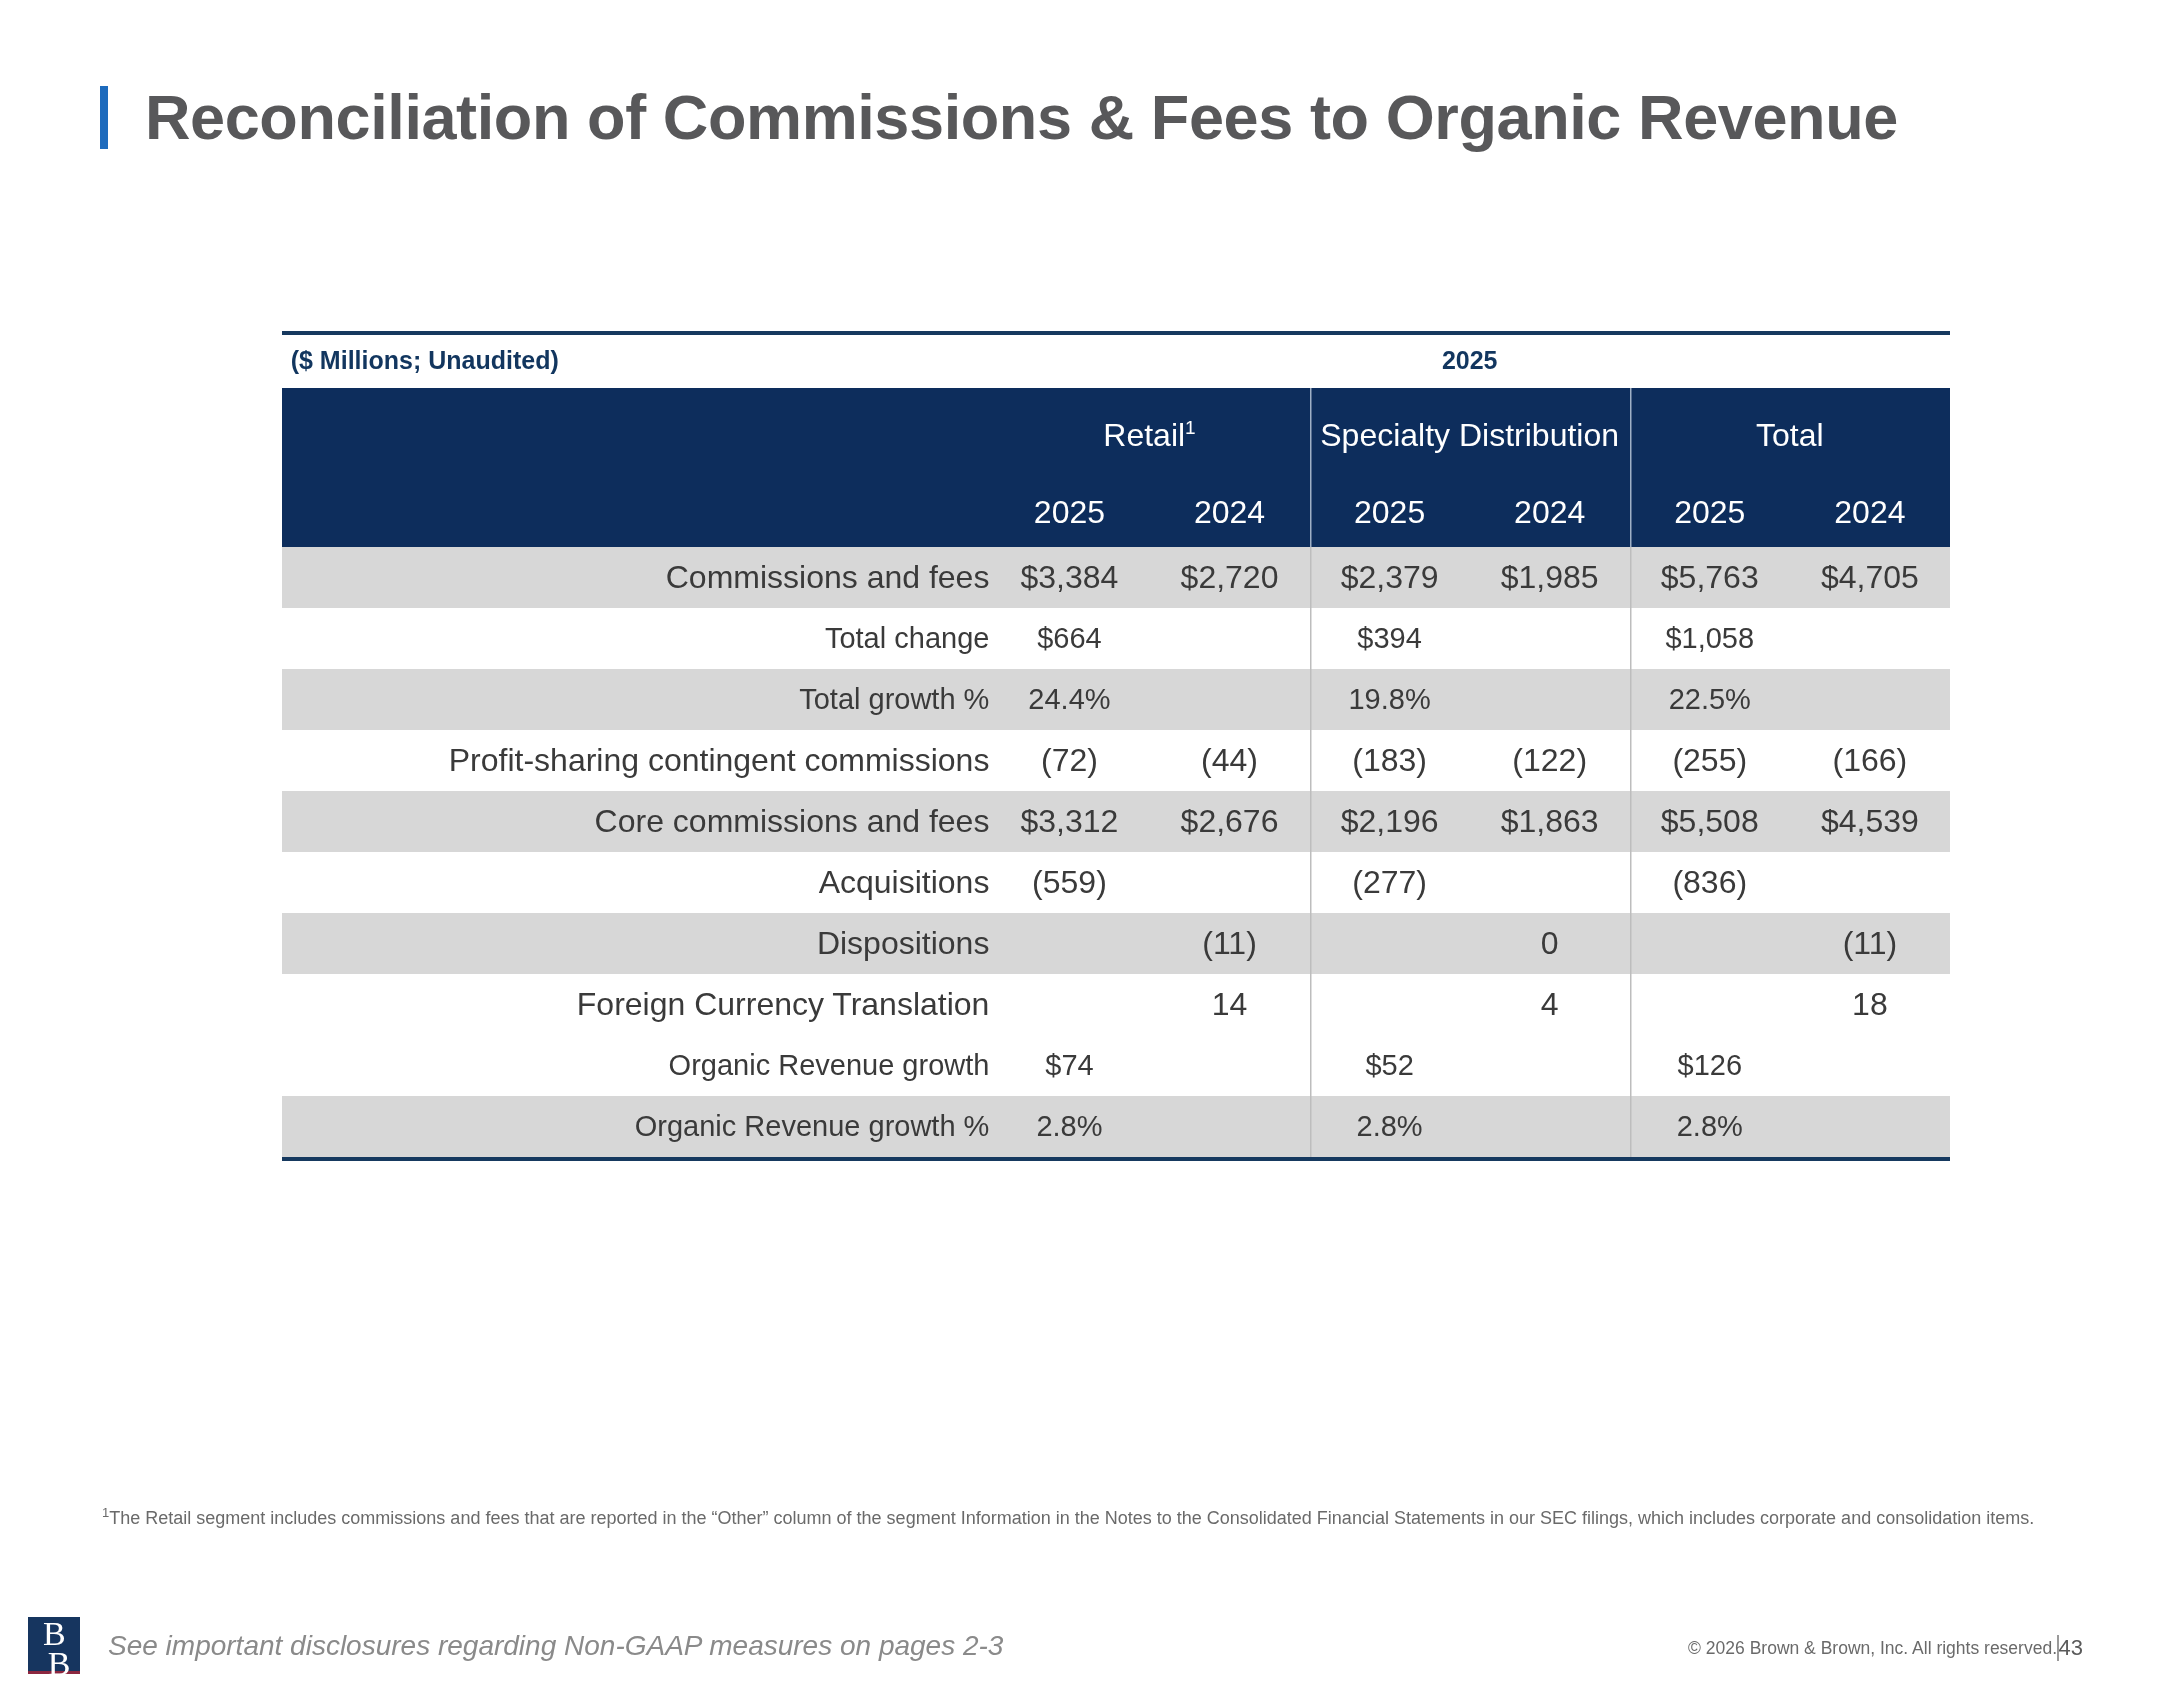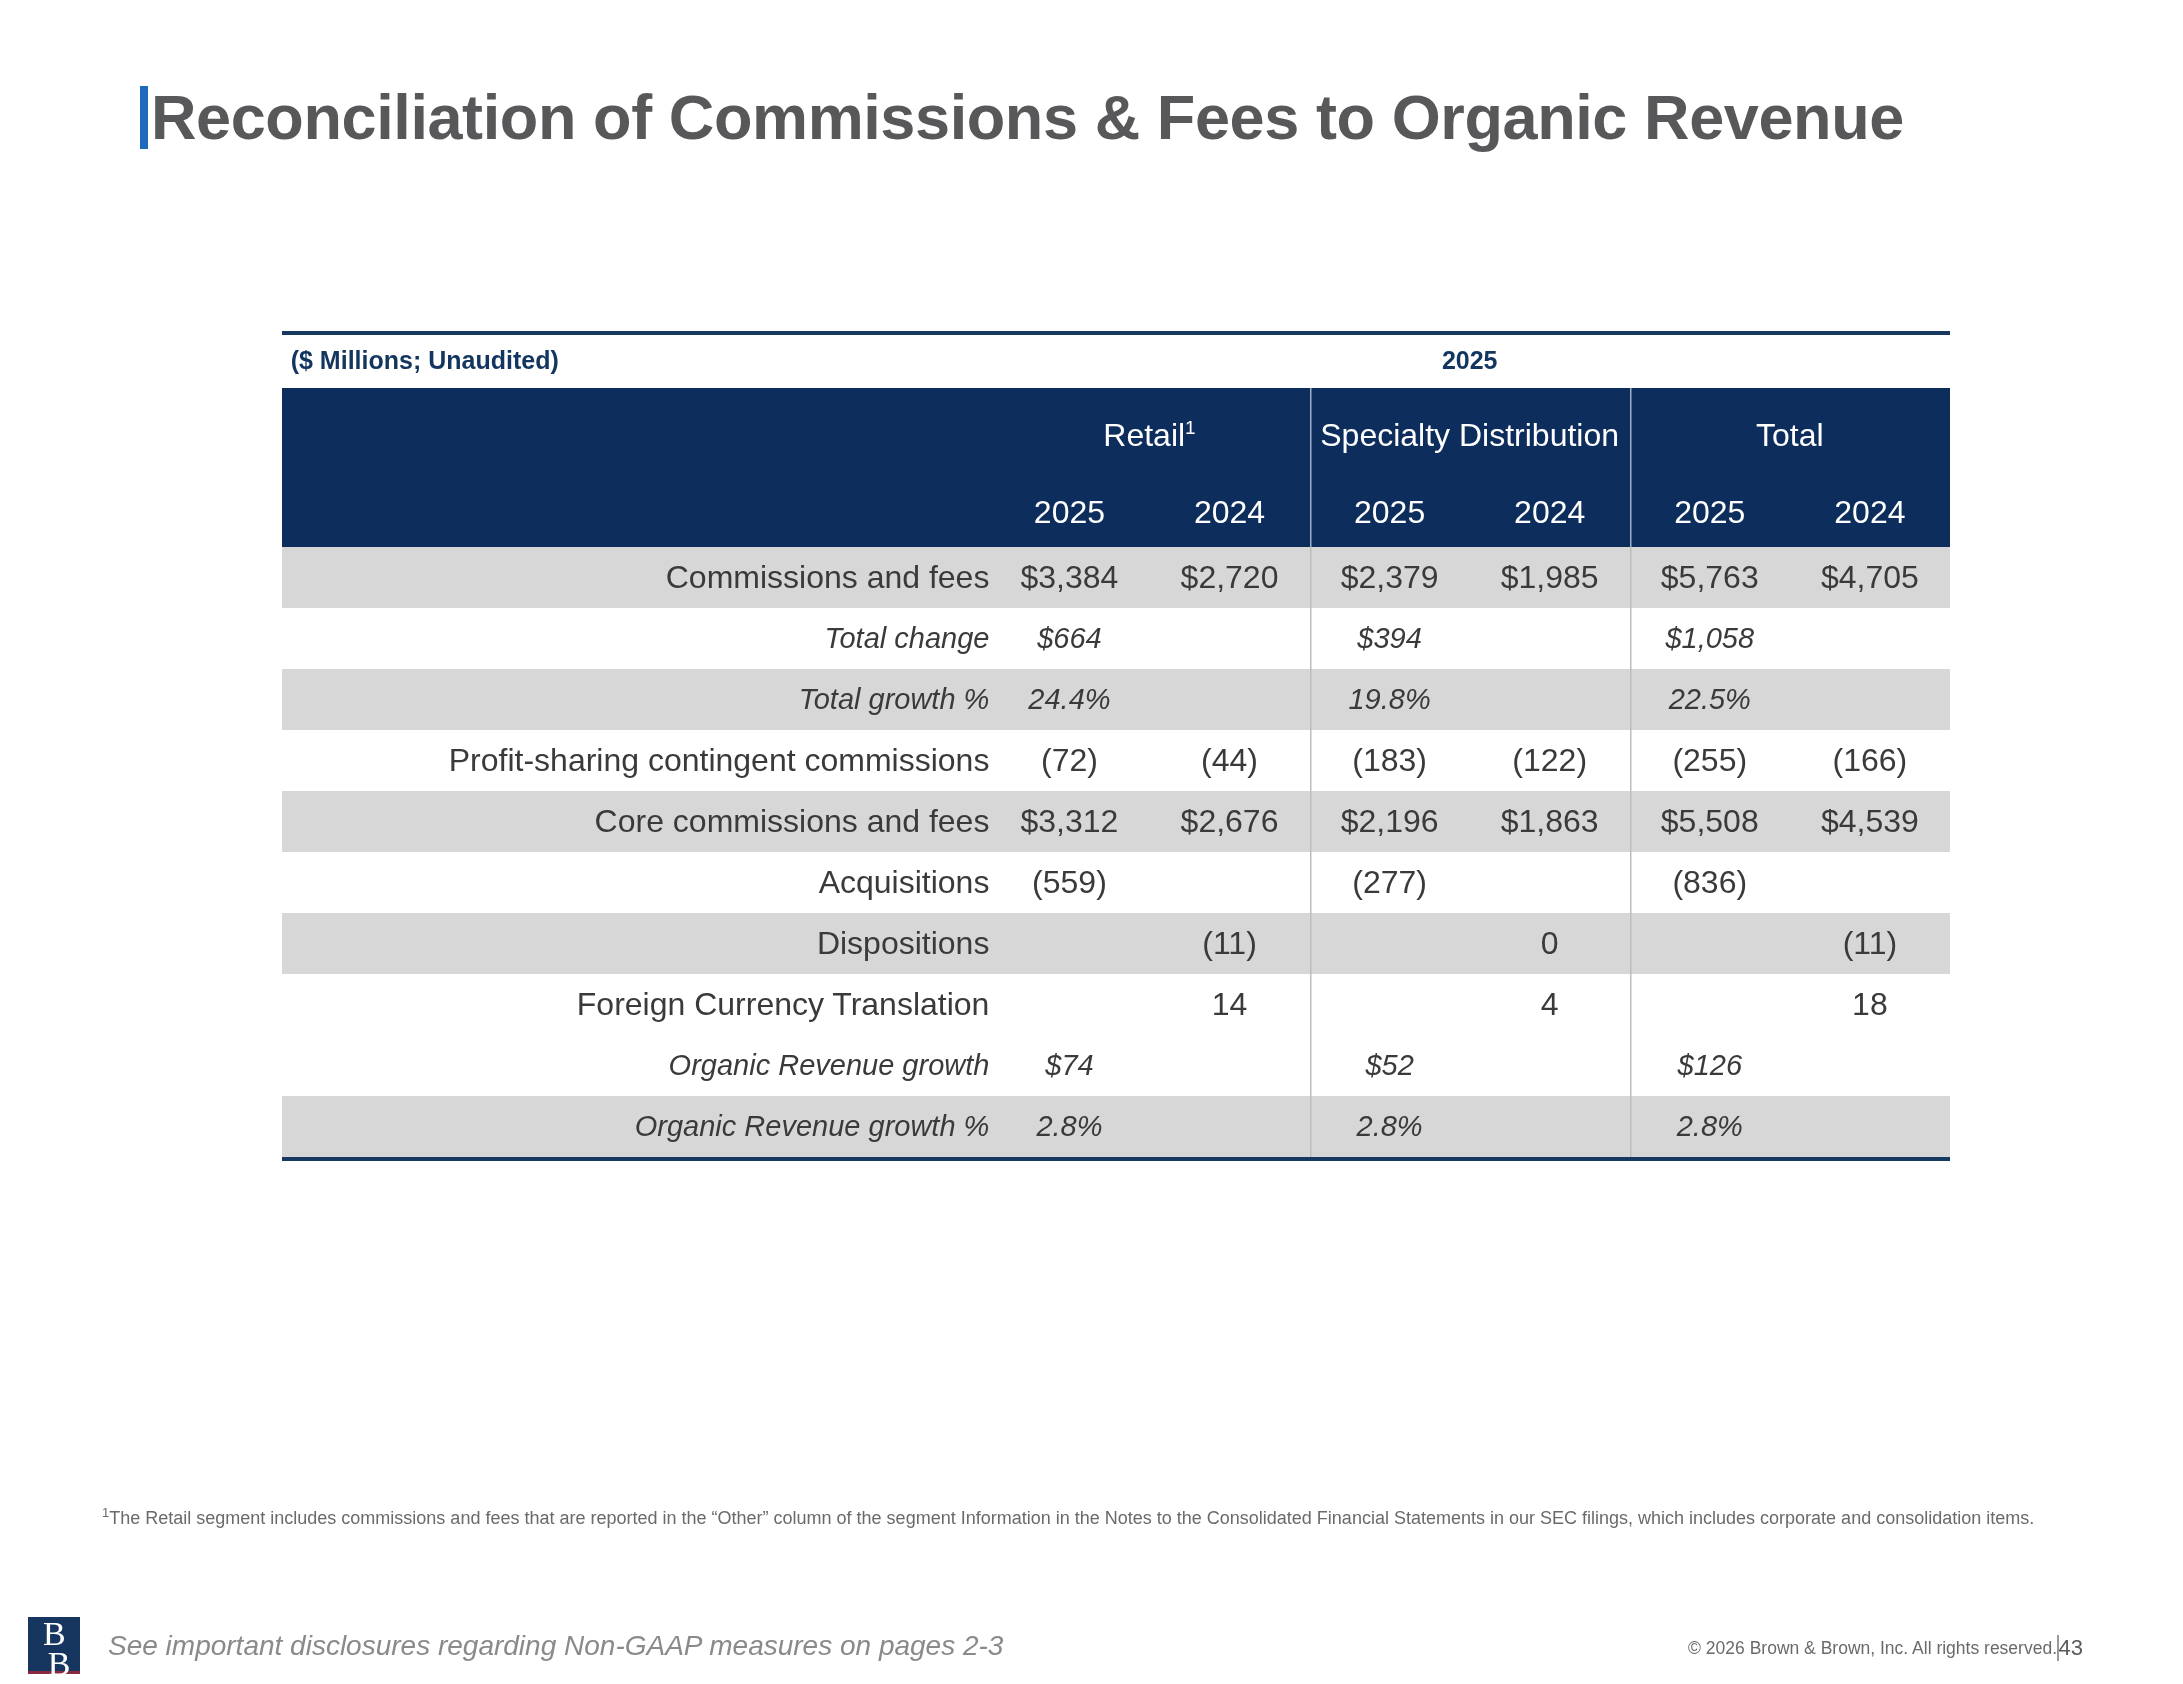--- a/index.html
+++ b/index.html
@@ -9,21 +9,21 @@
     font-family:"Liberation Sans", sans-serif;
     position:relative;
     overflow:hidden;
     -webkit-font-smoothing:antialiased;
   }
 
   
   .title-row{
     position:absolute;
     left:100px; top:86px;
-    display:flex; align-items:flex-end; gap:3px;margin-left:40px;
+    display:flex; align-items:flex-end; gap:37px;
   }
   .title-bar{
     width:8px; height:63px;
     background:#1e6bbd;
     flex:0 0 auto;
   }
   .title-text{
     font-size:63px;
     font-weight:bold;
     color:#58585a;
@@ -91,21 +91,21 @@
     height:61px;
     padding:0;
     vertical-align:middle;
   }
   tbody tr.shade td{background:#d7d7d7;}
   tbody tr.plain td{background:#ffffff;}
   td.lbl{text-align:right;padding-left:8.7px;white-space:nowrap;}
   td.lbl.ind1{padding-left:29px;}
   td.lbl.ind2{padding-left:41px;}
   td.num{text-align:center;}
-  tr.ital td{font-style:italic;font-size:29px;}
+  tr.ital td{font-size:29px;}
   .bsep{box-shadow:inset 1.5px 0 0 0 #bdbdbd;}
 
   
   .footnote{
     position:absolute;
     left:102px; top:1505px;
     width:1965px;
     font-size:18px;
     line-height:1.5;
     color:#6a6a6a;

